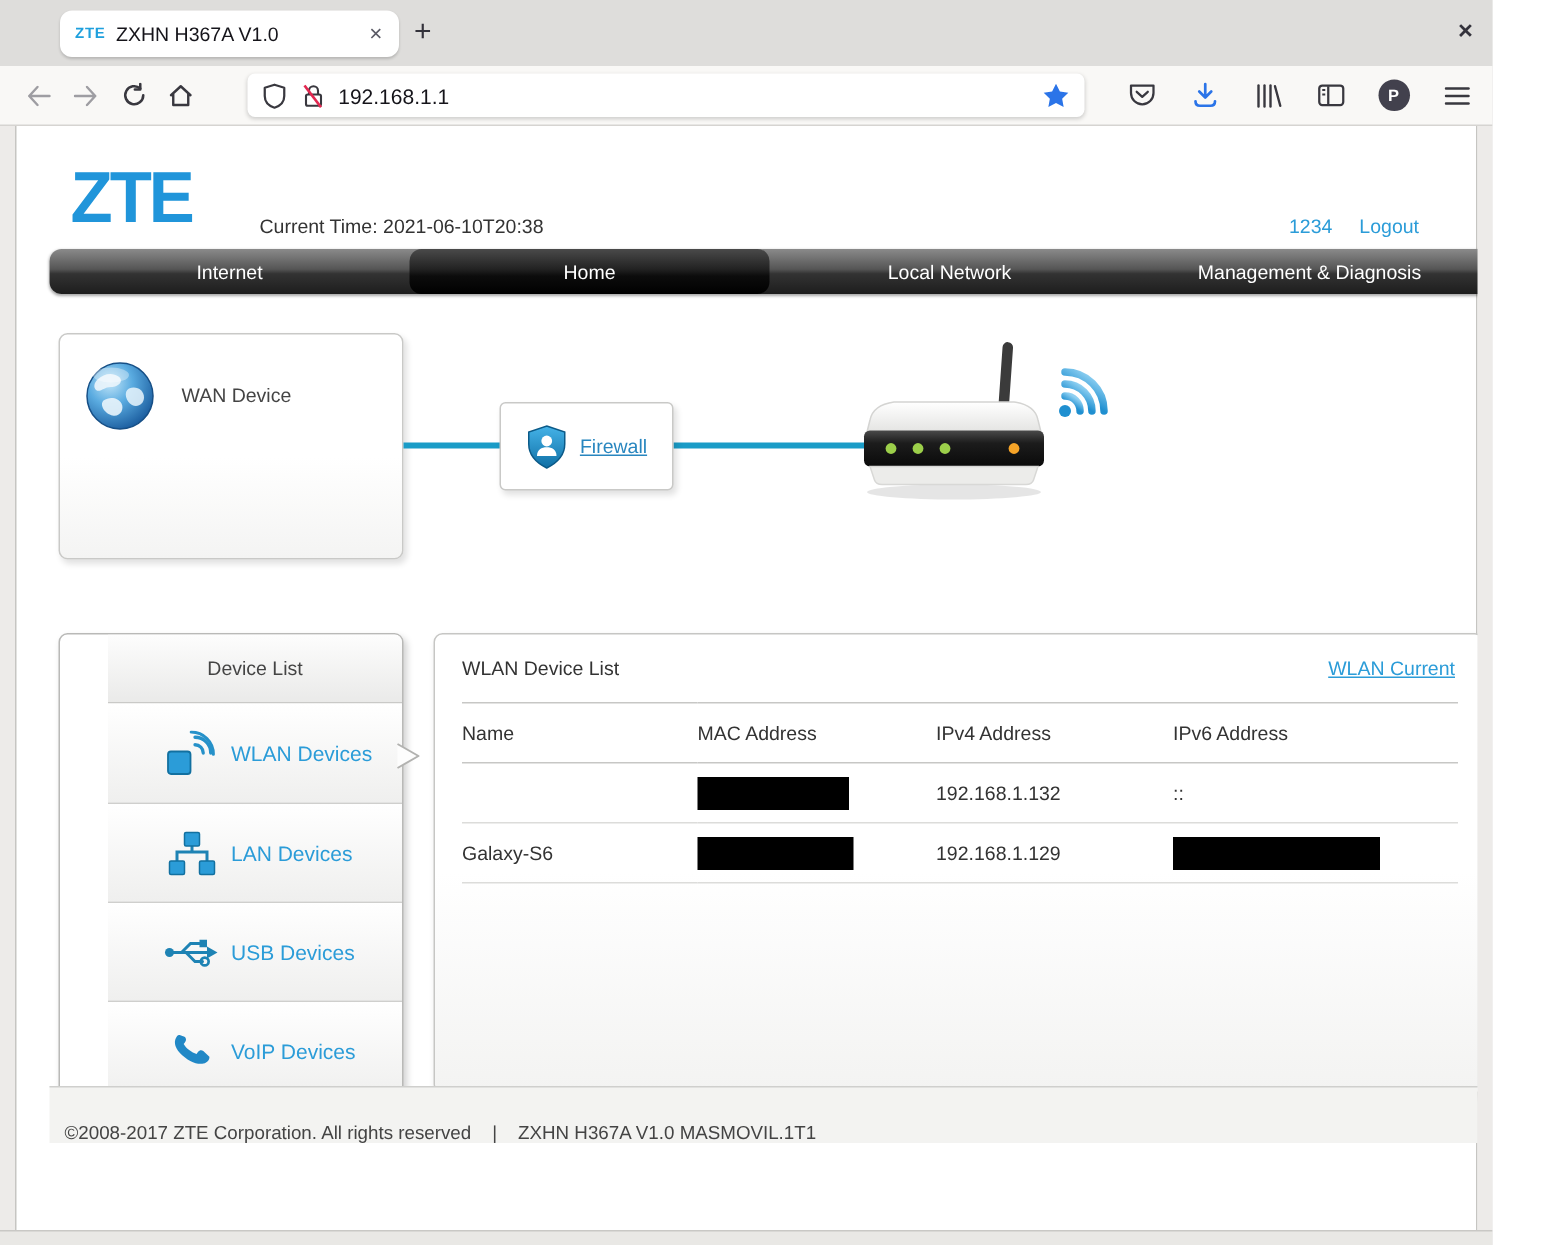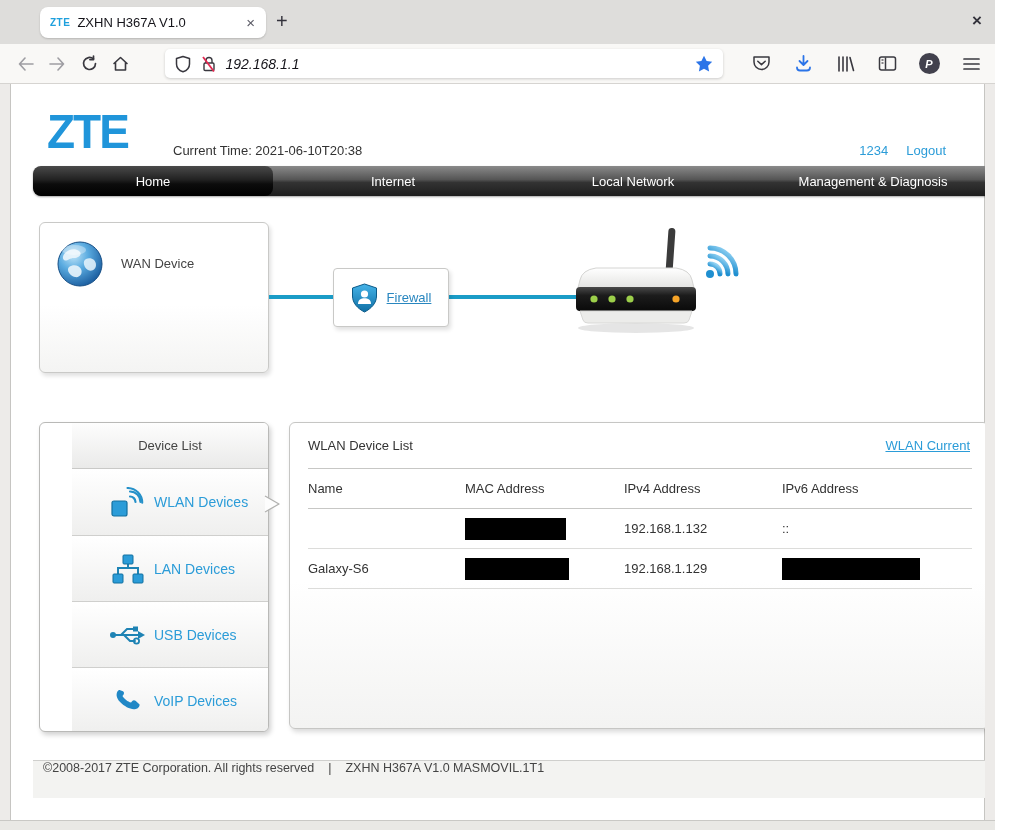--- a/index.html
+++ b/index.html
@@ -9,21 +9,21 @@
   
   .tabstrip { height:44px; background:#dedddb; position:relative; }
   .tab { position:absolute; left:40px; top:7px; width:226px; height:31px; background:#fff;
          border-radius:8px; box-shadow:0 1px 2px rgba(0,0,0,.18); display:flex; align-items:center; padding:0 8px 0 10px; }
   .favicon { color:#1fa0dd; font-weight:bold; font-size:10px; letter-spacing:.5px; margin-right:7px; }
   .tab-title { font-size:13px; color:#15141a; flex:1; white-space:nowrap; overflow:hidden; }
   .tab-close { font-size:15px; color:#5b5b66; padding:0 3px; }
   .newtab { position:absolute; left:276px; top:10px; font-size:20px; color:#33323b; font-weight:400; }
   .win-close { position:absolute; right:13px; top:11px; font-size:17px; color:#33323b; font-weight:bold; }
 
-  .toolbar { height:40px; background:#f9f8f6; border-bottom:1px solid #d6d4d1; display:flex; align-items:center; padding:0 10px;font-style:italic; }
+  .toolbar { height:40px; background:#f9f8f6; border-bottom:1px solid #d6d4d1; display:flex; align-items:center; padding:0 10px; }
   .nav-btn { width:32px; height:28px; display:flex; align-items:center; justify-content:center; }
   .urlbar { margin-left:28px; width:565px; height:29px; background:#ffffff; border-radius:5px;
             box-shadow:0 1px 3px rgba(0,0,0,.18); display:flex; align-items:center; padding:0 10px; }
   .url-text { font-size:14px; color:#15141a; flex:1; margin-left:8px; }
   .tool-right { display:flex; align-items:center; margin-left:24px; gap:14px; }
   .icon-slot { width:28px; height:28px; display:flex; align-items:center; justify-content:center; }
   .profile-circle { width:21px; height:21px; border-radius:50%; background:#42414d; color:#fff;
                     font-size:11px; font-weight:bold; display:flex; align-items:center; justify-content:center; }
 
   
@@ -74,22 +74,22 @@
                  background:linear-gradient(#ffffff 52%, #f3f3f2); overflow:hidden; }
   .tp-titlerow { height:45px; display:flex; align-items:center; justify-content:space-between; padding:0 18px; }
   .tp-title { font-size:13px; color:#333; }
   .tp-link { font-size:13px; color:#2b9cd8; text-decoration:underline; }
   .wtable { width:664px; margin:0 18px; border-collapse:collapse; table-layout:fixed; }
   .wtable th { border-top:1px solid #c7c7c5; border-bottom:1px solid #c7c7c5; height:40px; text-align:left;
                font-weight:normal; font-size:13px; color:#333; }
   .wtable td { height:40px; border-bottom:1px solid #dcdcda; font-size:13px; color:#333; }
   .redact { background:#000; height:22px; }
 
-  .page-footer { position:absolute; left:23px; top:676px; width:960px; height:38px; background:#f3f3f1;
-                 border-top:1px solid #cfcfcd; display:flex; align-items:flex-start; padding-left:10px; gap:14px;
+  .page-footer { position:absolute; left:23px; top:640px; width:960px; height:38px; background:#f3f3f1;
+                 border-top:1px solid #cfcfcd; display:flex; align-items:flex-end; padding-left:10px; gap:14px;
                  font-size:12.5px; color:#444; }
 
   svg { display:block; }
 </style>
 </head>
 <body>
 
 <div class="window">
 
   <div class="tabstrip">
@@ -191,22 +191,22 @@
   <div class="viewport">
 
     <div class="logo">ZTE</div>
     <div class="cur-time">Current Time: 2021-06-10T20:38</div>
     <div class="session">
       <a>1234</a>
       <a>Logout</a>
     </div>
 
     <div class="navbar" id="navbar">
+        <div class="nav-item">Internet</div>
         <div class="nav-item active">Home</div>
-        <div class="nav-item">Internet</div>
         <div class="nav-item">Local Network</div>
         <div class="nav-item">Management &amp; Diagnosis</div>
       </div>
 
     <div class="wan-card">
       <div class="globe">
         <svg width="50" height="50" viewBox="0 0 50 50">
           <defs>
             <radialGradient id="gg" cx="35%" cy="30%" r="75%">
               <stop offset="0%" stop-color="#bfe4f8"></stop>

